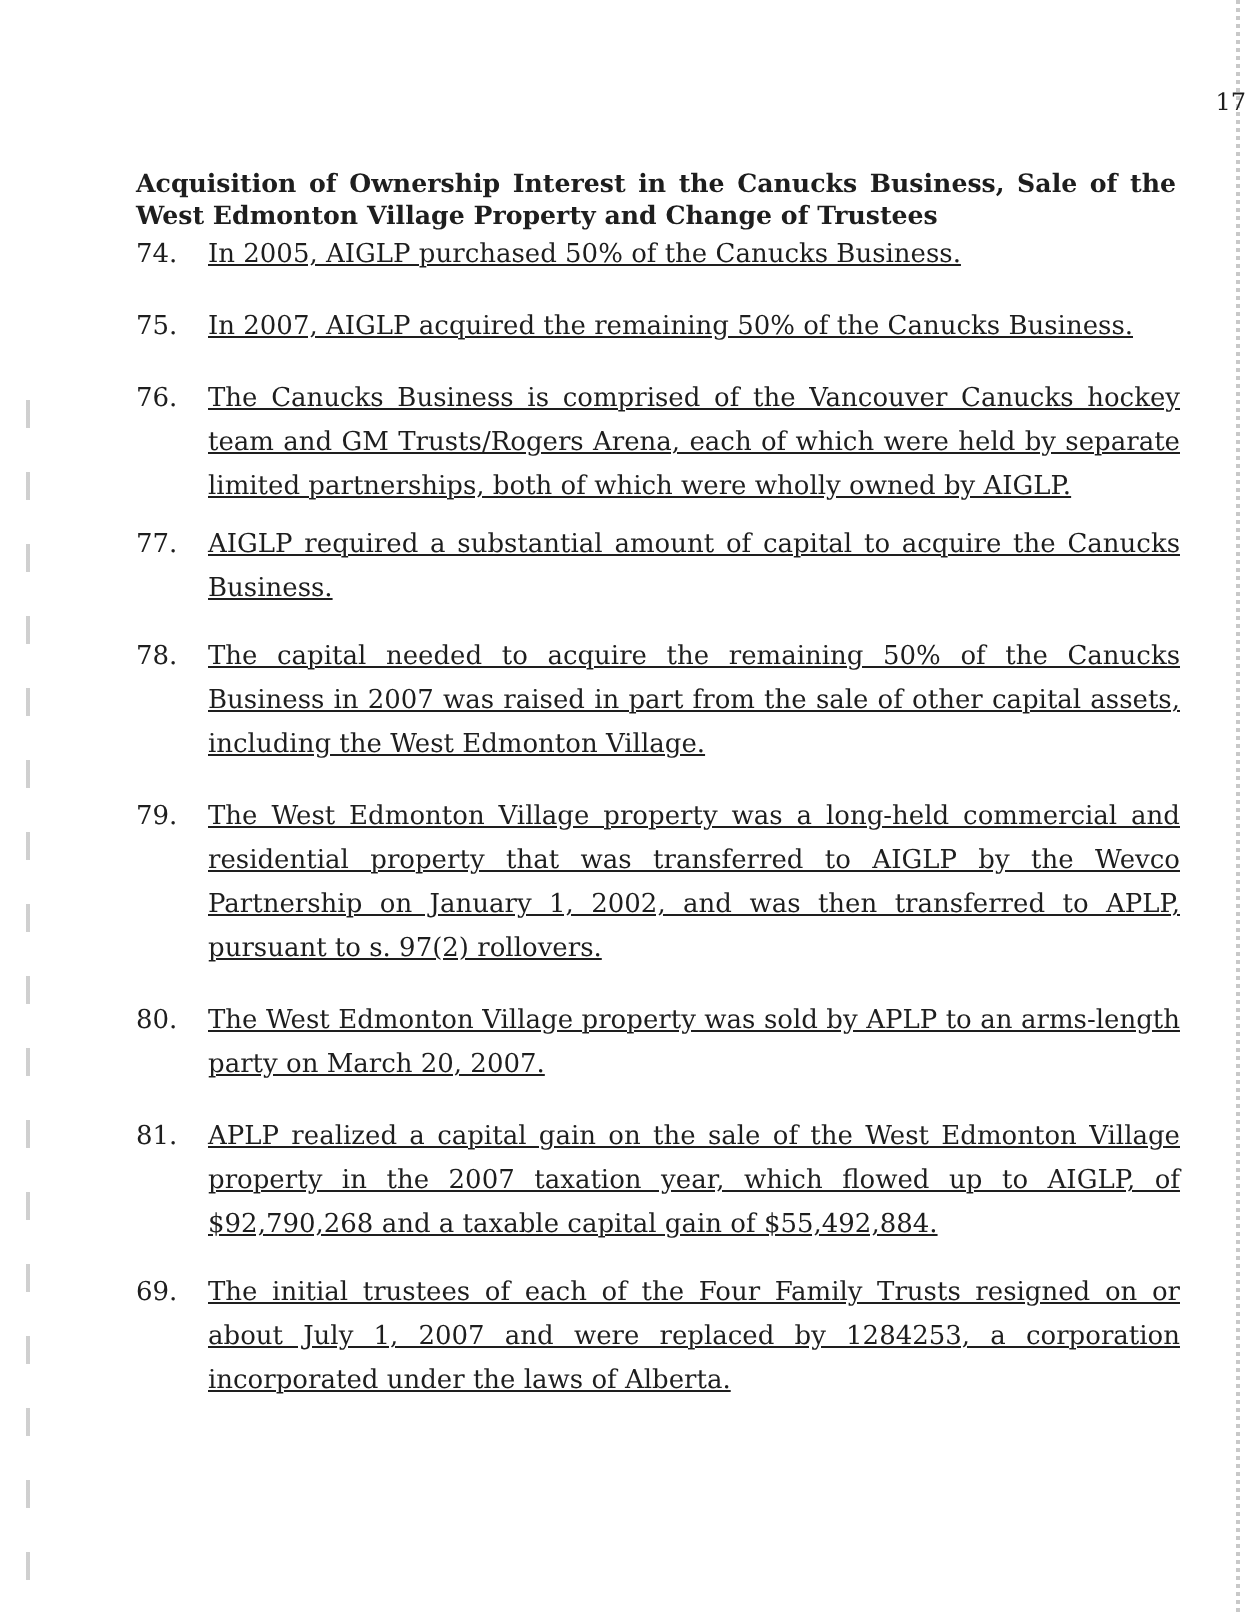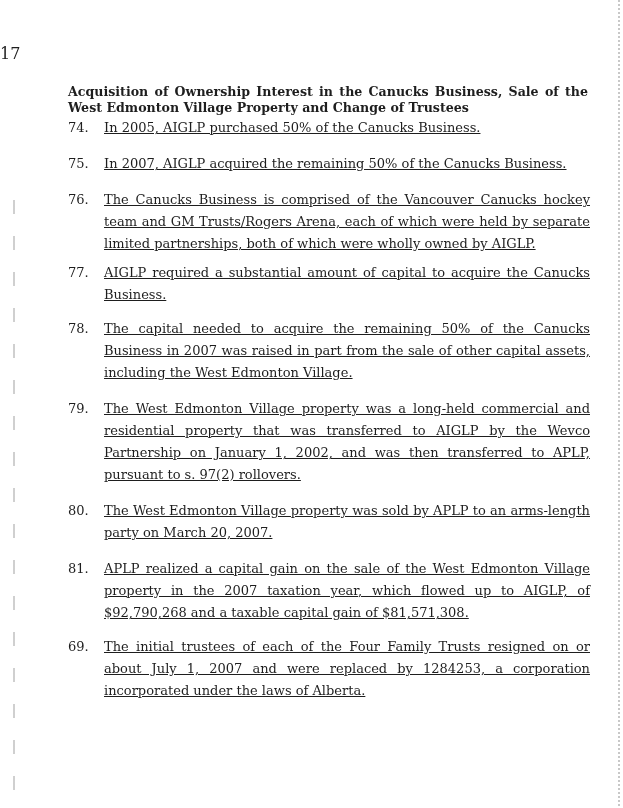--- a/index.html
+++ b/index.html
@@ -9,22 +9,22 @@
   }
   .edge-right {
     position: absolute; left: 618px; top: 0; width: 2px; height: 808px;
     background-image: repeating-linear-gradient(to bottom, #c8c8c8 0 2px, transparent 2px 4px);
   }
   .edge-left {
     position: absolute; left: 13px; top: 200px; width: 2px; height: 600px;
     background-image: repeating-linear-gradient(to bottom, rgba(150,150,150,0.45) 0 14px, transparent 14px 36px);
   }
   .page-number {
-    position: absolute; top: 44px; left: 0; width: 623px; text-align: left;
-    font-size: 16px;
+    position: absolute; top: 44px; left: 0; width: 623px; text-align: right;
+    font-size: 12px;
   }
   .heading {
     position: absolute; top: 84px; left: 68px; width: 520px;
     font-size: 12.6px; line-height: 16px; text-align: justify; text-align-last: left; font-weight: bold;
   }
   .para {
     position: absolute; left: 68px; width: 522px; font-size: 13px; line-height: 22px;
     display: flex;
   }
   .para .num { width: 36px; flex: none; }
@@ -70,19 +70,19 @@
   <span class="txt">The West Edmonton Village property was a long-held commercial and residential property that was transferred to AIGLP by the Wevco Partnership on January 1, 2002, and was then transferred to APLP, pursuant to s. 97(2) rollovers.</span>
 </div>
 
 <div class="para" style="top:500px">
   <span class="num">80.</span>
   <span class="txt">The West Edmonton Village property was sold by APLP to an arms-length party on March 20, 2007.</span>
 </div>
 
 <div class="para" style="top:558px">
   <span class="num">81.</span>
-  <span class="txt">APLP realized a capital gain on the sale of the West Edmonton Village property in the 2007 taxation year, which flowed up to AIGLP, of $92,790,268 and a taxable capital gain of $81,571,308.</span>
+  <span class="txt">APLP realized a capital gain on the sale of the West Edmonton Village property in the 2007 taxation year, which flowed up to AIGLP, of $92,790,268 and a taxable capital gain of $55,492,884.</span>
 </div>
 
 <div class="para" style="top:636px">
   <span class="num">69.</span>
   <span class="txt">The initial trustees of each of the Four Family Trusts resigned on or about July 1, 2007 and were replaced by 1284253, a corporation incorporated under the laws of Alberta.</span>
 </div>
 
 </body></html>

